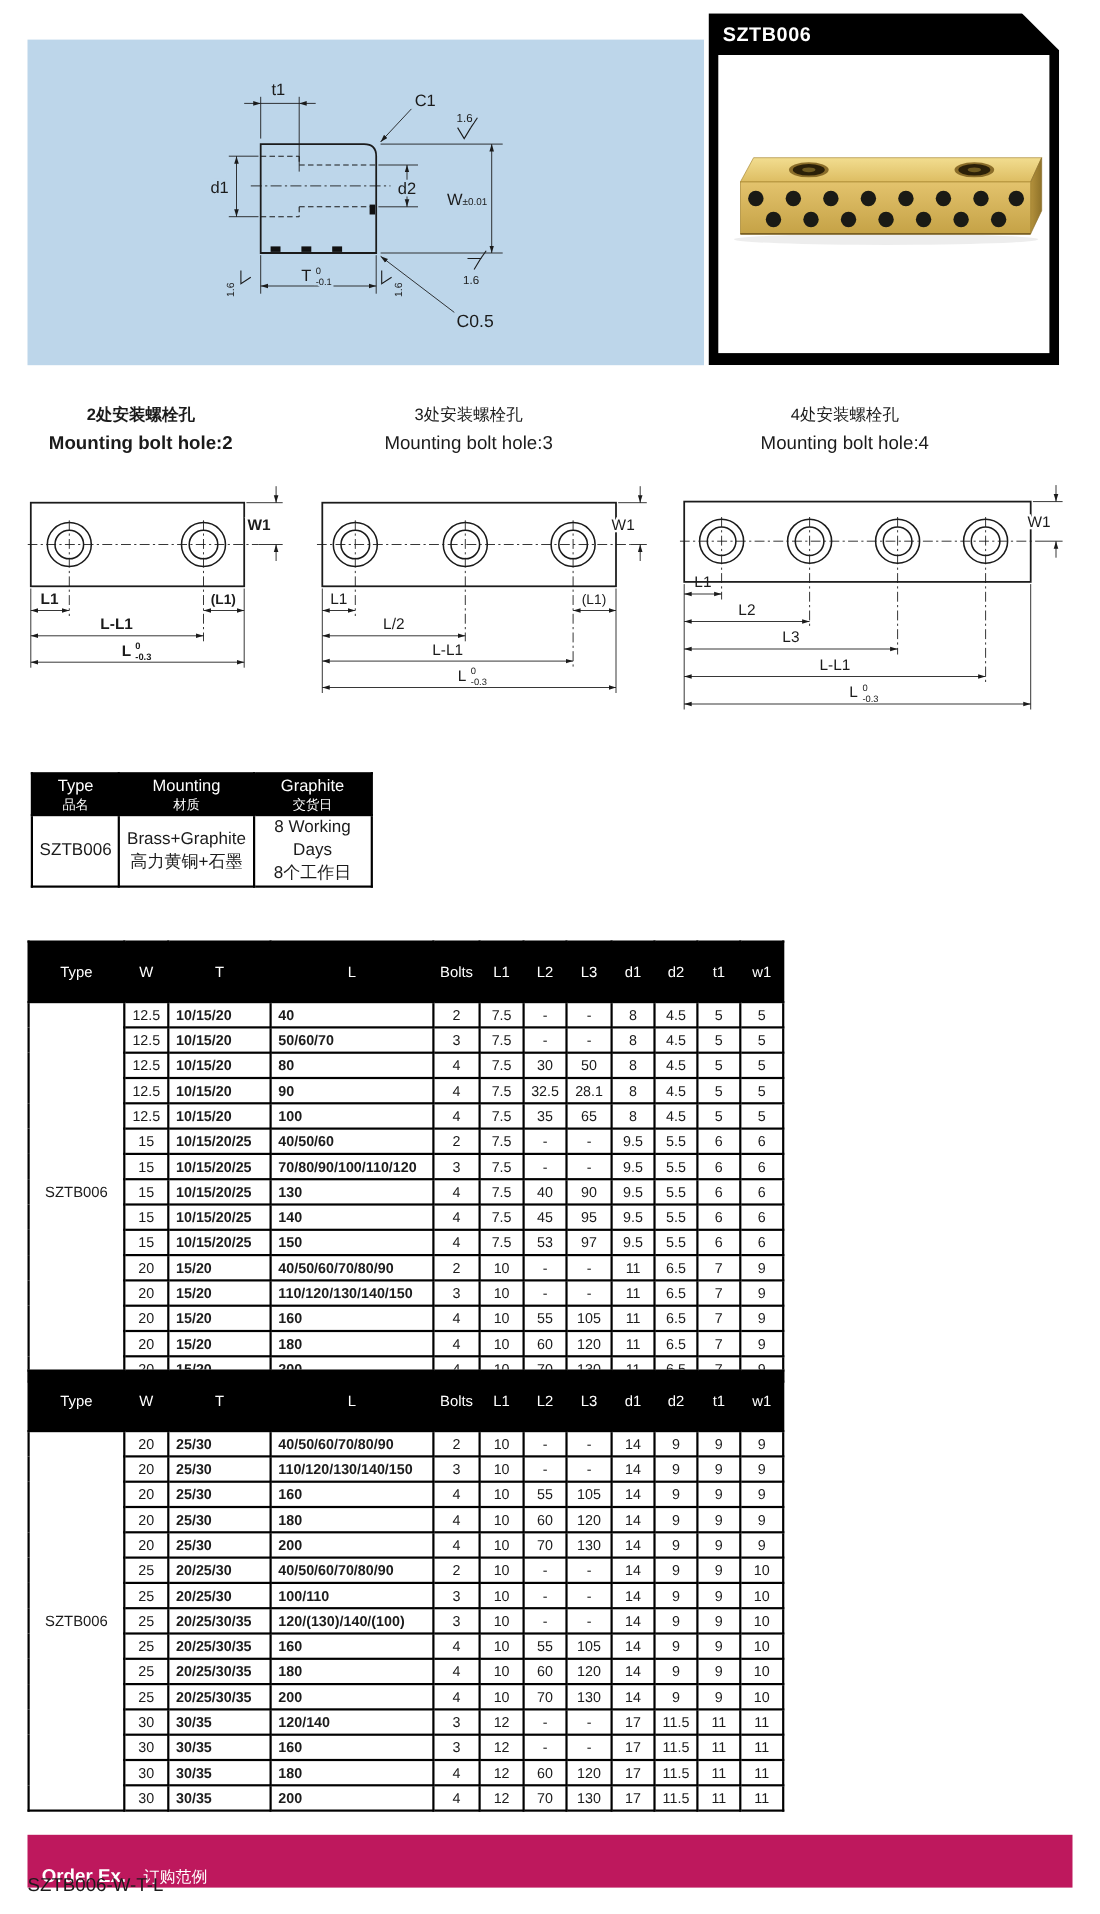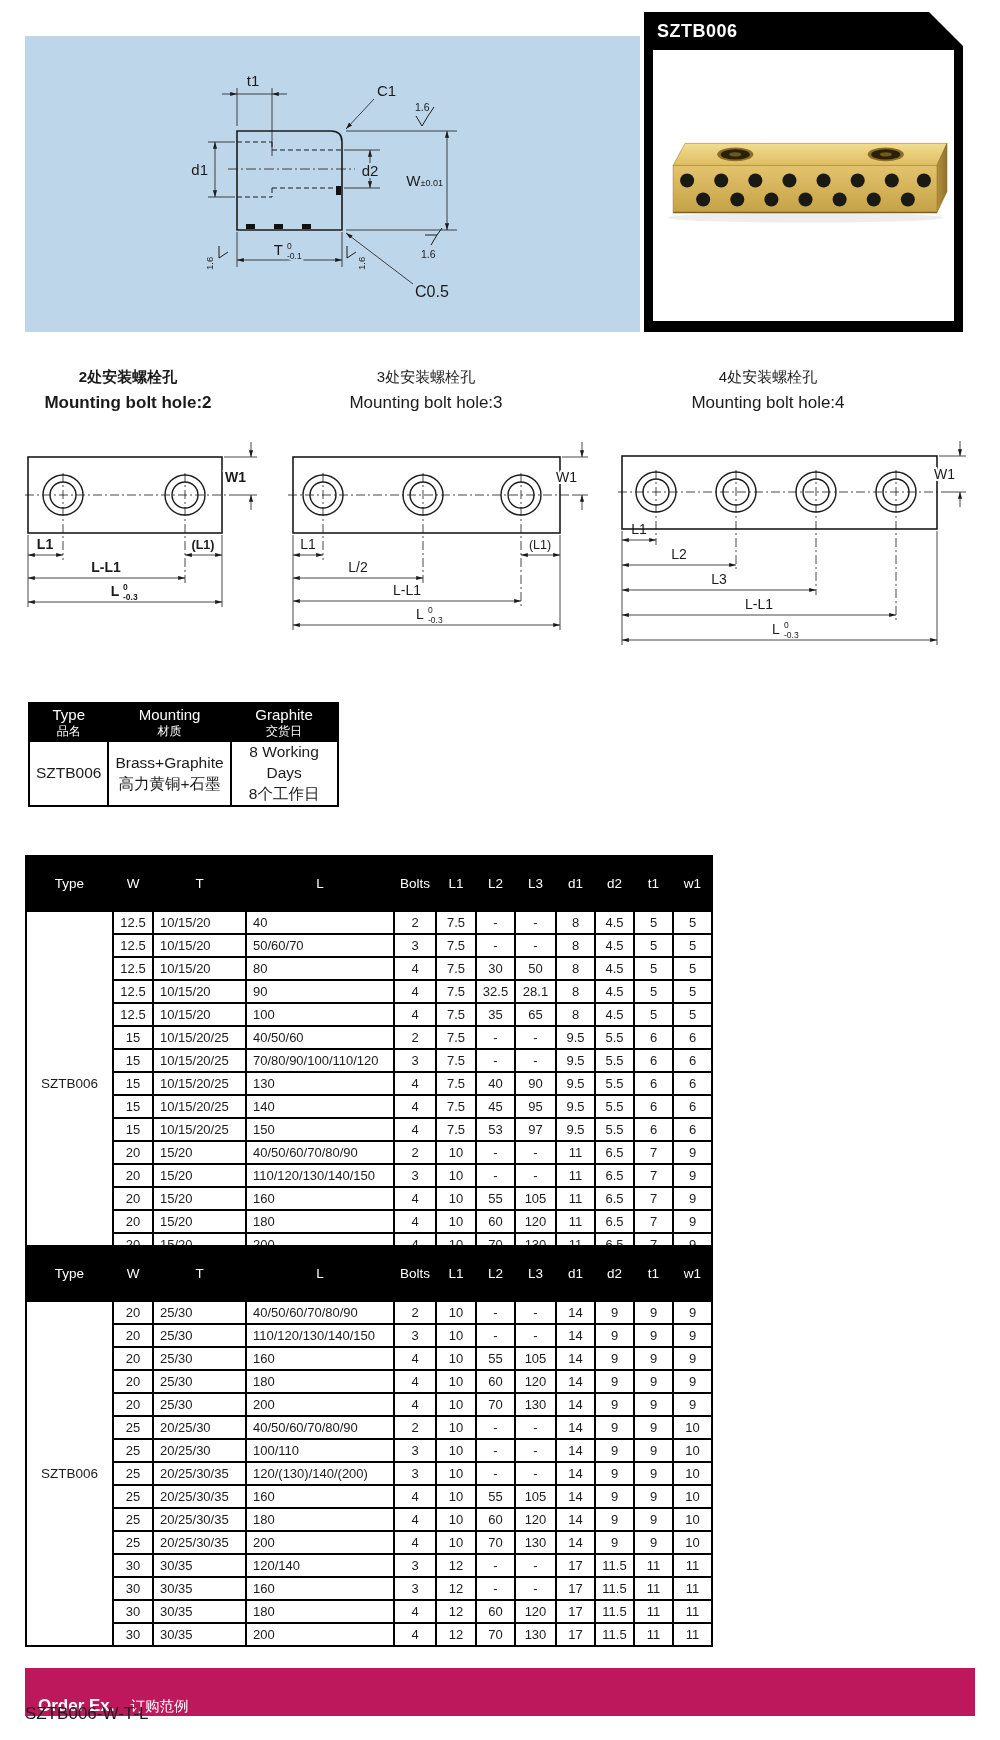--- a/index.html
+++ b/index.html
@@ -31,21 +31,21 @@
   #info-table th .en{font-size:15px;}
   #info-table th .cn{font-size:12px;}
   #info-table td{border:2.5px solid #000;text-align:center;font-size:15.5px;line-height:1.35;height:58px;background:#fff;padding:0 6px;}
 
   
   table.spec{position:absolute;left:25px;border-collapse:collapse;table-layout:fixed;background:#fff;font-size:13px;}
   #spec-table-1{top:855px;}
   #spec-table-2{top:1245px;}
   table.spec th{background:#000;color:#fff;font-weight:normal;font-size:13.5px;height:53px;border:2px solid #000;padding:0;}
   table.spec td{border:2px solid #000;height:21px;line-height:1;padding:0 2px;text-align:center;white-space:nowrap;overflow:hidden;}
-  table.spec td.left{text-align:left;padding-left:6px;}
+  table.spec td.left{text-align:left;padding-left:6px;font-weight:bold;}
   table.spec td.type-cell{font-size:13.5px;}
 
   
   #order-bar{left:25px;top:1668px;width:950px;height:48px;background:#be185d;color:#fff;display:flex;align-items:flex-end;}
   #order-bar .en{font-weight:bold;font-size:17px;margin-left:13px;}
   #order-bar .cn{font-size:14.5px;margin-left:16px;}
   #order-example{left:25px;top:1704px;font-size:17px;}
 </style>
 </head>
 <body>
@@ -735,21 +735,21 @@
         <td>-</td>
         <td>-</td>
         <td>14</td>
         <td>9</td>
         <td>9</td>
         <td>10</td>
       </tr>
       <tr>
         <td>25</td>
         <td class="left">20/25/30/35</td>
-        <td class="left">120/(130)/140/(200)</td>
+        <td class="left">120/(130)/140/(100)</td>
         <td>3</td>
         <td>10</td>
         <td>-</td>
         <td>-</td>
         <td>14</td>
         <td>9</td>
         <td>9</td>
         <td>10</td>
       </tr>
       <tr>

